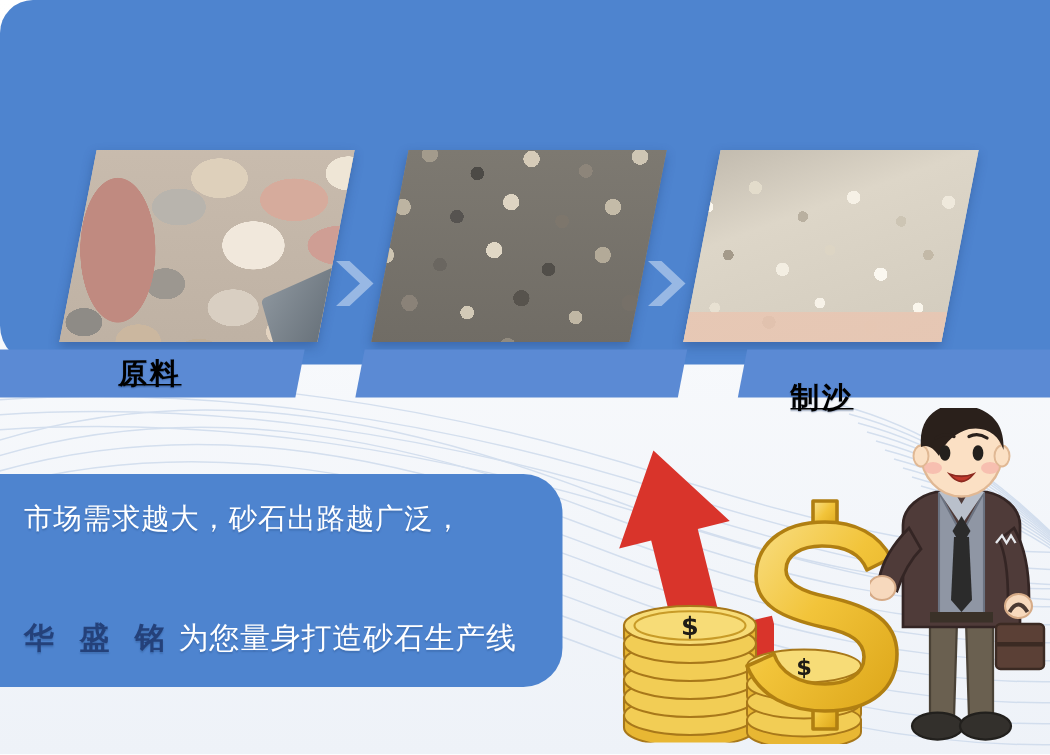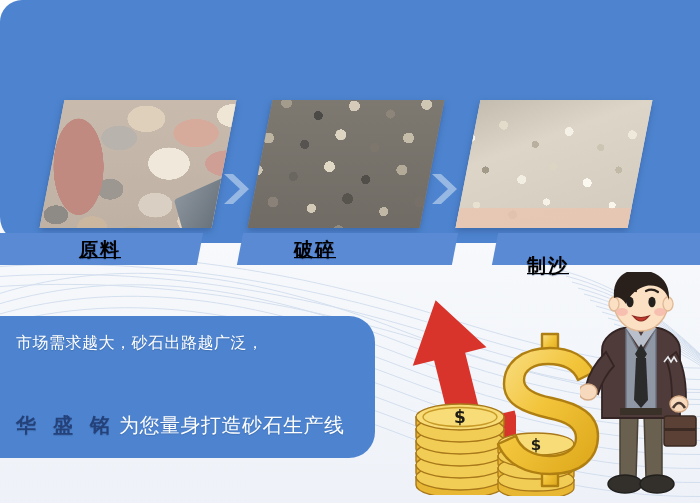--- a/index.html
+++ b/index.html
@@ -182,21 +182,21 @@
   
   .copy-panel{
     position:absolute;left:-30px;top:316px;
     width:405px;height:142px;
     background:#4e84cf;
     border-radius:0 26px 26px 0;
   }
   .copy-line{
     position:absolute;left:16px;
     color:#ffffff;
-    font-size:16px;
+    font-size:19px;
     letter-spacing:.5px;
     white-space:nowrap;
     text-shadow:0 1px 1px rgba(25,55,105,.25);
   }
   .cl1{top:333px;}
   .cl2{top:370px;}
   .cl3{top:412px;font-size:20px;}
   .brand{
     color:#24417a;
     font-weight:bold;
@@ -282,21 +282,20 @@
   </svg>
   <svg class="chevron chev2" viewBox="0 0 30 34">
     <polygon points="2,2 18,17 2,32 11,32 27,17 11,2" fill="#c6d9f2"></polygon>
   </svg>
 
   <div class="label-band band1"></div>
   <div class="label-band band2"></div>
   <div class="label-band band3"></div>
 
   <div class="label-text lt1">原料</div>
-  <div class="label-text lt2">破碎</div>
   <div class="label-text lt3">制沙</div>
 
   <svg class="arrow-red" viewBox="0 0 140 200">
     <g>
       <path d="M128,184 L62,184 L62,92 L40,92 L78,34 L116,92 L94,92 L94,160 L128,160 Z" fill="#d9342b" transform="rotate(-14 78 110)"></path>
     </g>
   </svg>
 
   <svg class="coins" viewBox="0 0 96 98">
     <g stroke="#a8781a" stroke-width="1.4">

